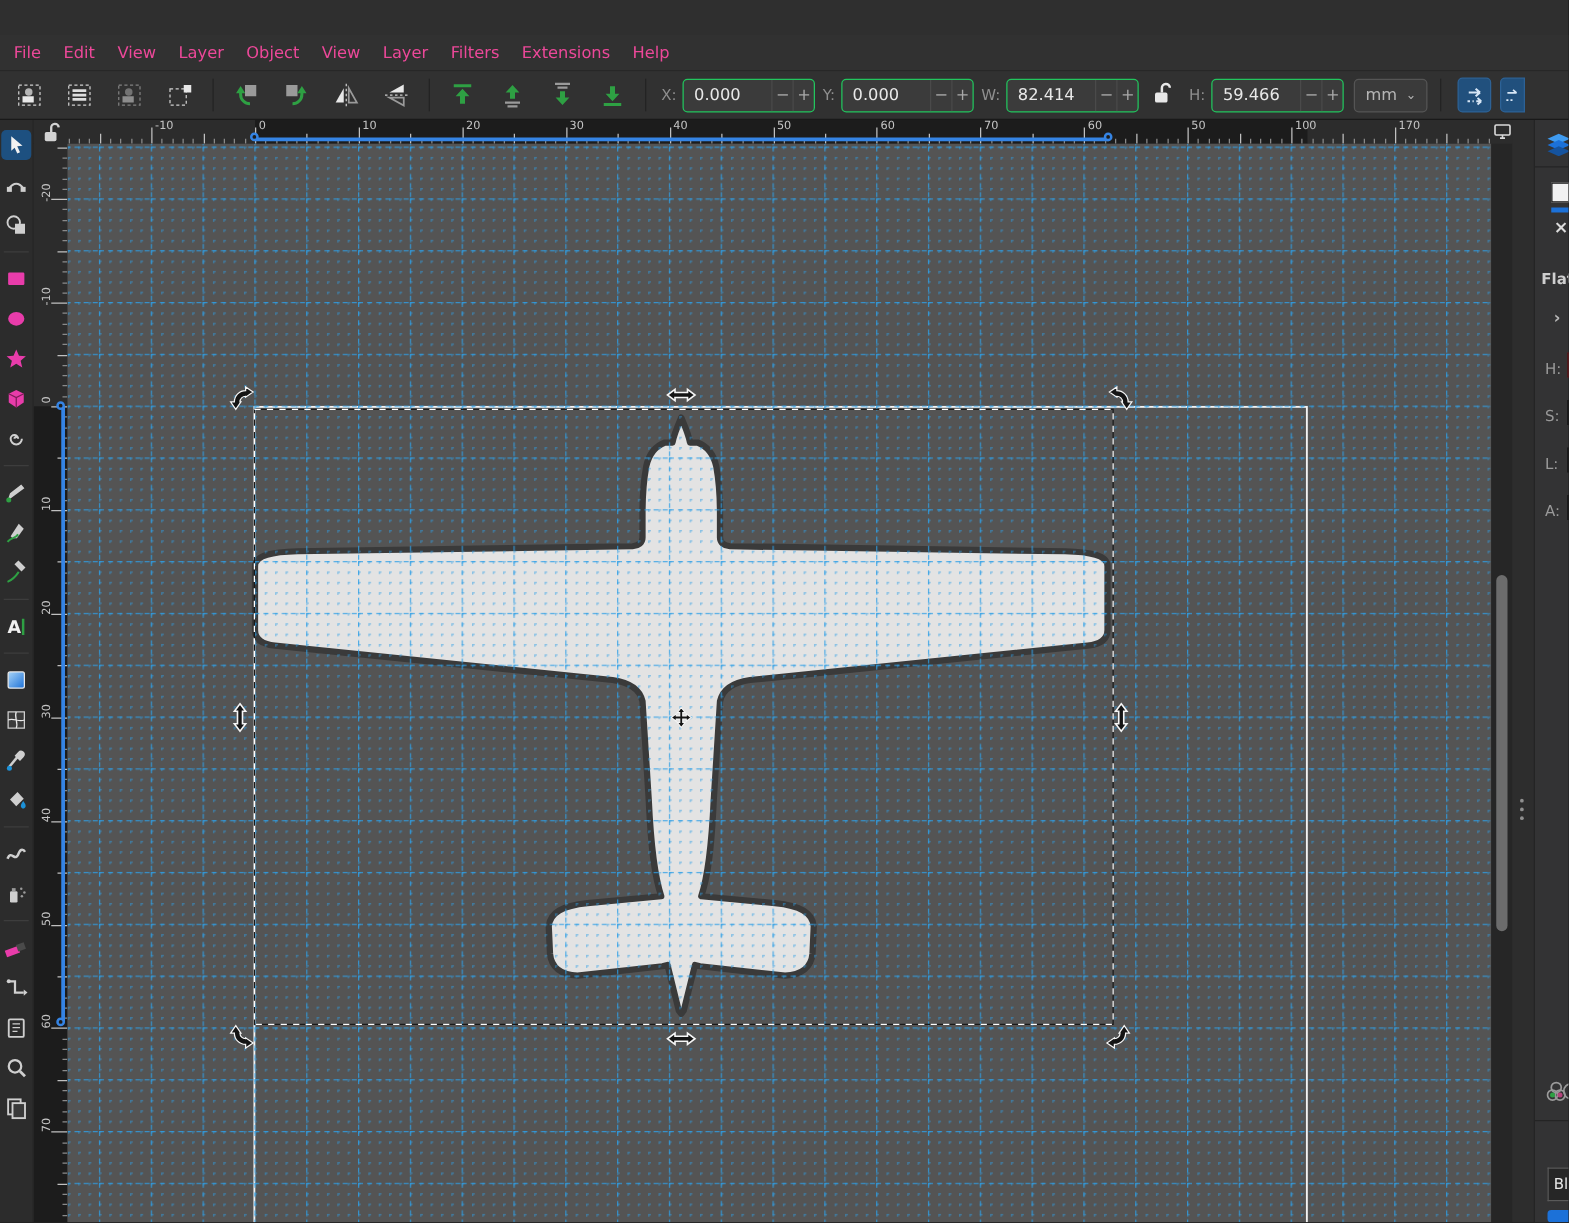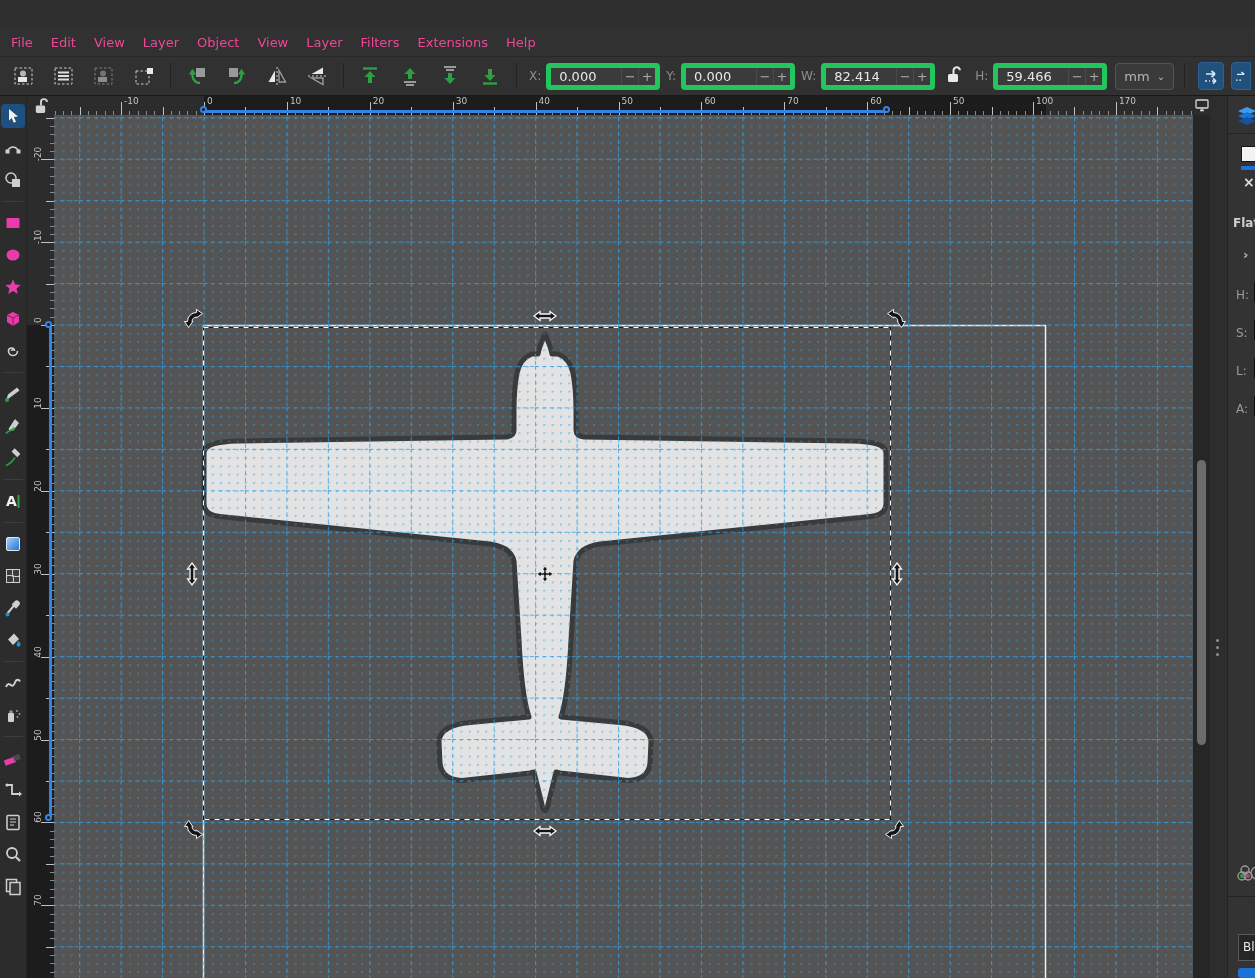--- a/index.html
+++ b/index.html
@@ -14,21 +14,21 @@
   
   #menubar{position:absolute;left:0;top:28px;width:1255px;height:29px;background:#313131;display:flex;align-items:center;padding-left:2px;border-bottom:1px solid #272727;}
   .menu-item{padding:4px 9px;font-size:13px;color:#ec4899;cursor:default;}
 
   
   #toolbar{position:absolute;left:0;top:57px;width:1255px;height:39px;background:#313131;border-bottom:1px solid #191919;display:flex;align-items:center;padding:0 4px;}
   .tb-btn{width:30px;height:30px;margin:0 5px;display:flex;align-items:center;justify-content:center;border-radius:4px;}
   .tb-sep{width:1px;height:26px;background:#232323;margin:0 6px;}
   .fld{display:flex;align-items:center;margin-left:6px;}
   .fld-label{font-size:12px;color:#8f8f8f;margin-right:5px;}
-  .spinbox{display:flex;align-items:center;height:27px;background:#3b3b3b;border:5px solid #22c55e;border-radius:4px;overflow:hidden;}
+  .spinbox{display:flex;align-items:center;height:27px;background:#3b3b3b;border:1px solid #22c55e;border-radius:4px;overflow:hidden;}
   .spinbox input{width:70px;height:100%;background:transparent;border:0;outline:0;color:#e8e8e8;font-size:13px;padding:0 8px;}
   .spin-btn{width:17px;height:100%;display:flex;align-items:center;justify-content:center;color:#a8a8a8;font-size:13px;border-left:1px solid #4a4a4a;}
   #lock-btn{margin:0 8px 0 10px;}
   .unit-dd{display:flex;align-items:center;height:27px;background:#3a3a3a;border:1px solid #555;border-radius:4px;padding:0 8px;margin-left:8px;color:#b5b5b5;font-size:13px;}
   .unit-dd .chev{margin-left:7px;font-size:10px;color:#b5b5b5;}
   .blue-toggle{width:27px;height:28px;background:#21507d;border:1px solid #2d6296;border-radius:4px;margin-left:7px;display:flex;align-items:center;justify-content:center;}
 
   
   #toolbox{position:absolute;left:0;top:96px;width:27px;height:882px;background:#2c2c2c;border-right:1px solid #242424;display:flex;flex-direction:column;align-items:center;padding-top:4px;}
   .tool{width:24px;height:24px;margin:4px 0;display:flex;align-items:center;justify-content:center;border-radius:4px;}

